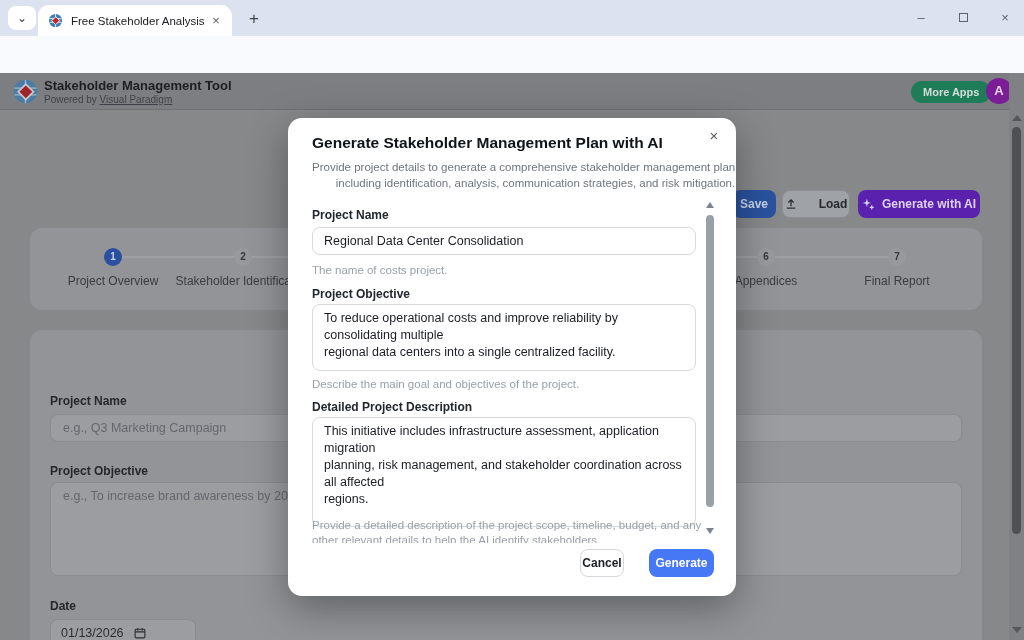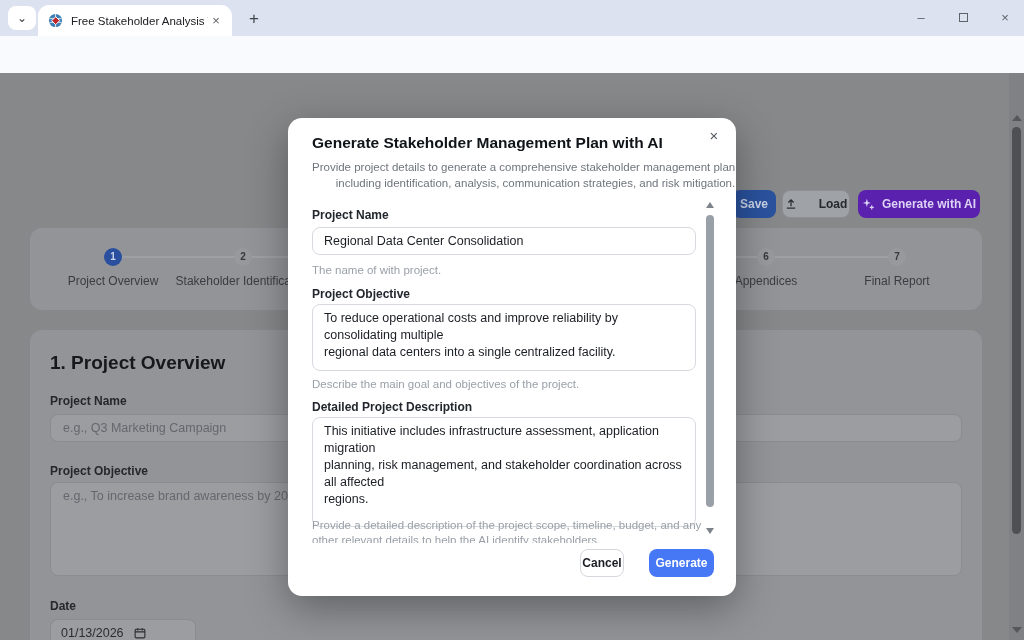--- a/index.html
+++ b/index.html
@@ -149,20 +149,31 @@
           </svg>
       </div>
       <div class="divider-v"></div>
       <div class="chrome-avatar">A</div>
       <div class="kebab">⋮</div>
     </div>
   </div>
 
   <div class="page">
 
+    <div class="app-header">
+      <svg class="vp-logo" width="27" height="27" viewBox="0 0 16 16">
+          <circle cx="8" cy="8" r="7" fill="#4a7da6"></circle>
+          <path d="M1.5 6 h13 M1.5 10 h13 M8 1 v14" stroke="#9fb6c6" stroke-width="0.8"></path>
+          <rect x="5" y="5" width="6.4" height="6.4" transform="rotate(45 8.2 8.2)" fill="#a2242b" stroke="#c7c9cc" stroke-width="1"></rect>
+        </svg>
+      <div class="app-title">Stakeholder Management Tool</div>
+      <div class="app-sub"><span>Powered by </span><a>Visual Paradigm</a></div>
+      <div class="more-apps">More Apps</div>
+      <div class="app-avatar">A</div>
+    </div>
 
     <div class="btn save-btn">Save</div>
     <div class="btn load-btn">
       <svg width="12" height="12" viewBox="0 0 16 16">
           <path d="M8 11 V3 M4.5 6 L8 2.5 11.5 6" fill="none" stroke="#26292e" stroke-width="1.6"></path>
           <path d="M2.5 13.5 h11" stroke="#26292e" stroke-width="1.6"></path>
         </svg>
       <span>Load</span>
     </div>
     <div class="btn genai-btn">
@@ -179,21 +190,20 @@
       <div class="step-label" style="left:83px;">Project Overview</div>
       <div class="step-dot" style="left:213px;">2</div>
       <div class="step-label" style="left:213px;">Stakeholder Identification</div>
       <div class="step-dot" style="left:736px;">6</div>
       <div class="step-label" style="left:736px;">Appendices</div>
       <div class="step-dot" style="left:867px;">7</div>
       <div class="step-label" style="left:867px;">Final Report</div>
     </div>
 
     <div class="form-card">
-      <div class="fc-heading">1. Project Overview</div>
       <div class="fc-label" style="top:64px;">Project Name</div>
       <div class="fc-input" style="top:84px;height:28px;line-height:26px;padding:0 12px;">e.g., Q3 Marketing Campaign</div>
       <div class="fc-label" style="top:134px;">Project Objective</div>
       <div class="fc-input fc-text" style="top:152px;height:94px;">e.g., To increase brand awareness by 20% by the</div>
       <div class="fc-label" style="top:269px;">Date</div>
       <div class="fc-input date-input" style="top:289px;">
         <span>01/13/2026</span>
         <svg width="12" height="12" viewBox="0 0 16 16">
             <rect x="1.5" y="3" width="13" height="11.5" rx="1.5" fill="none" stroke="#2a2d32" stroke-width="1.5"></rect>
             <path d="M1.5 6.5 h13 M5 1.5 v3 M11 1.5 v3" stroke="#2a2d32" stroke-width="1.5"></path>
@@ -212,21 +222,21 @@
     <div class="modal-close">×</div>
     <div class="modal-title">Generate Stakeholder Management Plan with AI</div>
     <div class="modal-desc">
       <div>Provide project details to generate a comprehensive stakeholder management plan</div>
       <div>including identification, analysis, communication strategies, and risk mitigation.</div>
     </div>
 
     <div class="m-viewport">
       <div class="m-label" style="top:12px;">Project Name</div>
       <div class="m-box" style="top:31px;height:28px;line-height:26px;padding:0 11px;">Regional Data Center Consolidation</div>
-      <div class="m-help" style="top:67px;">The name of with project.</div>
+      <div class="m-help" style="top:67px;">The name of costs project.</div>
 
       <div class="m-label" style="top:91px;">Project Objective</div>
       <div class="m-box" style="top:108px;height:67px;">
         <div class="inner">
           <div>To reduce operational costs and improve reliability by consolidating multiple</div>
           <div>regional data centers into a single centralized facility.</div>
         </div>
       </div>
       <div class="m-help" style="top:181px;">Describe the main goal and objectives of the project.</div>
 

